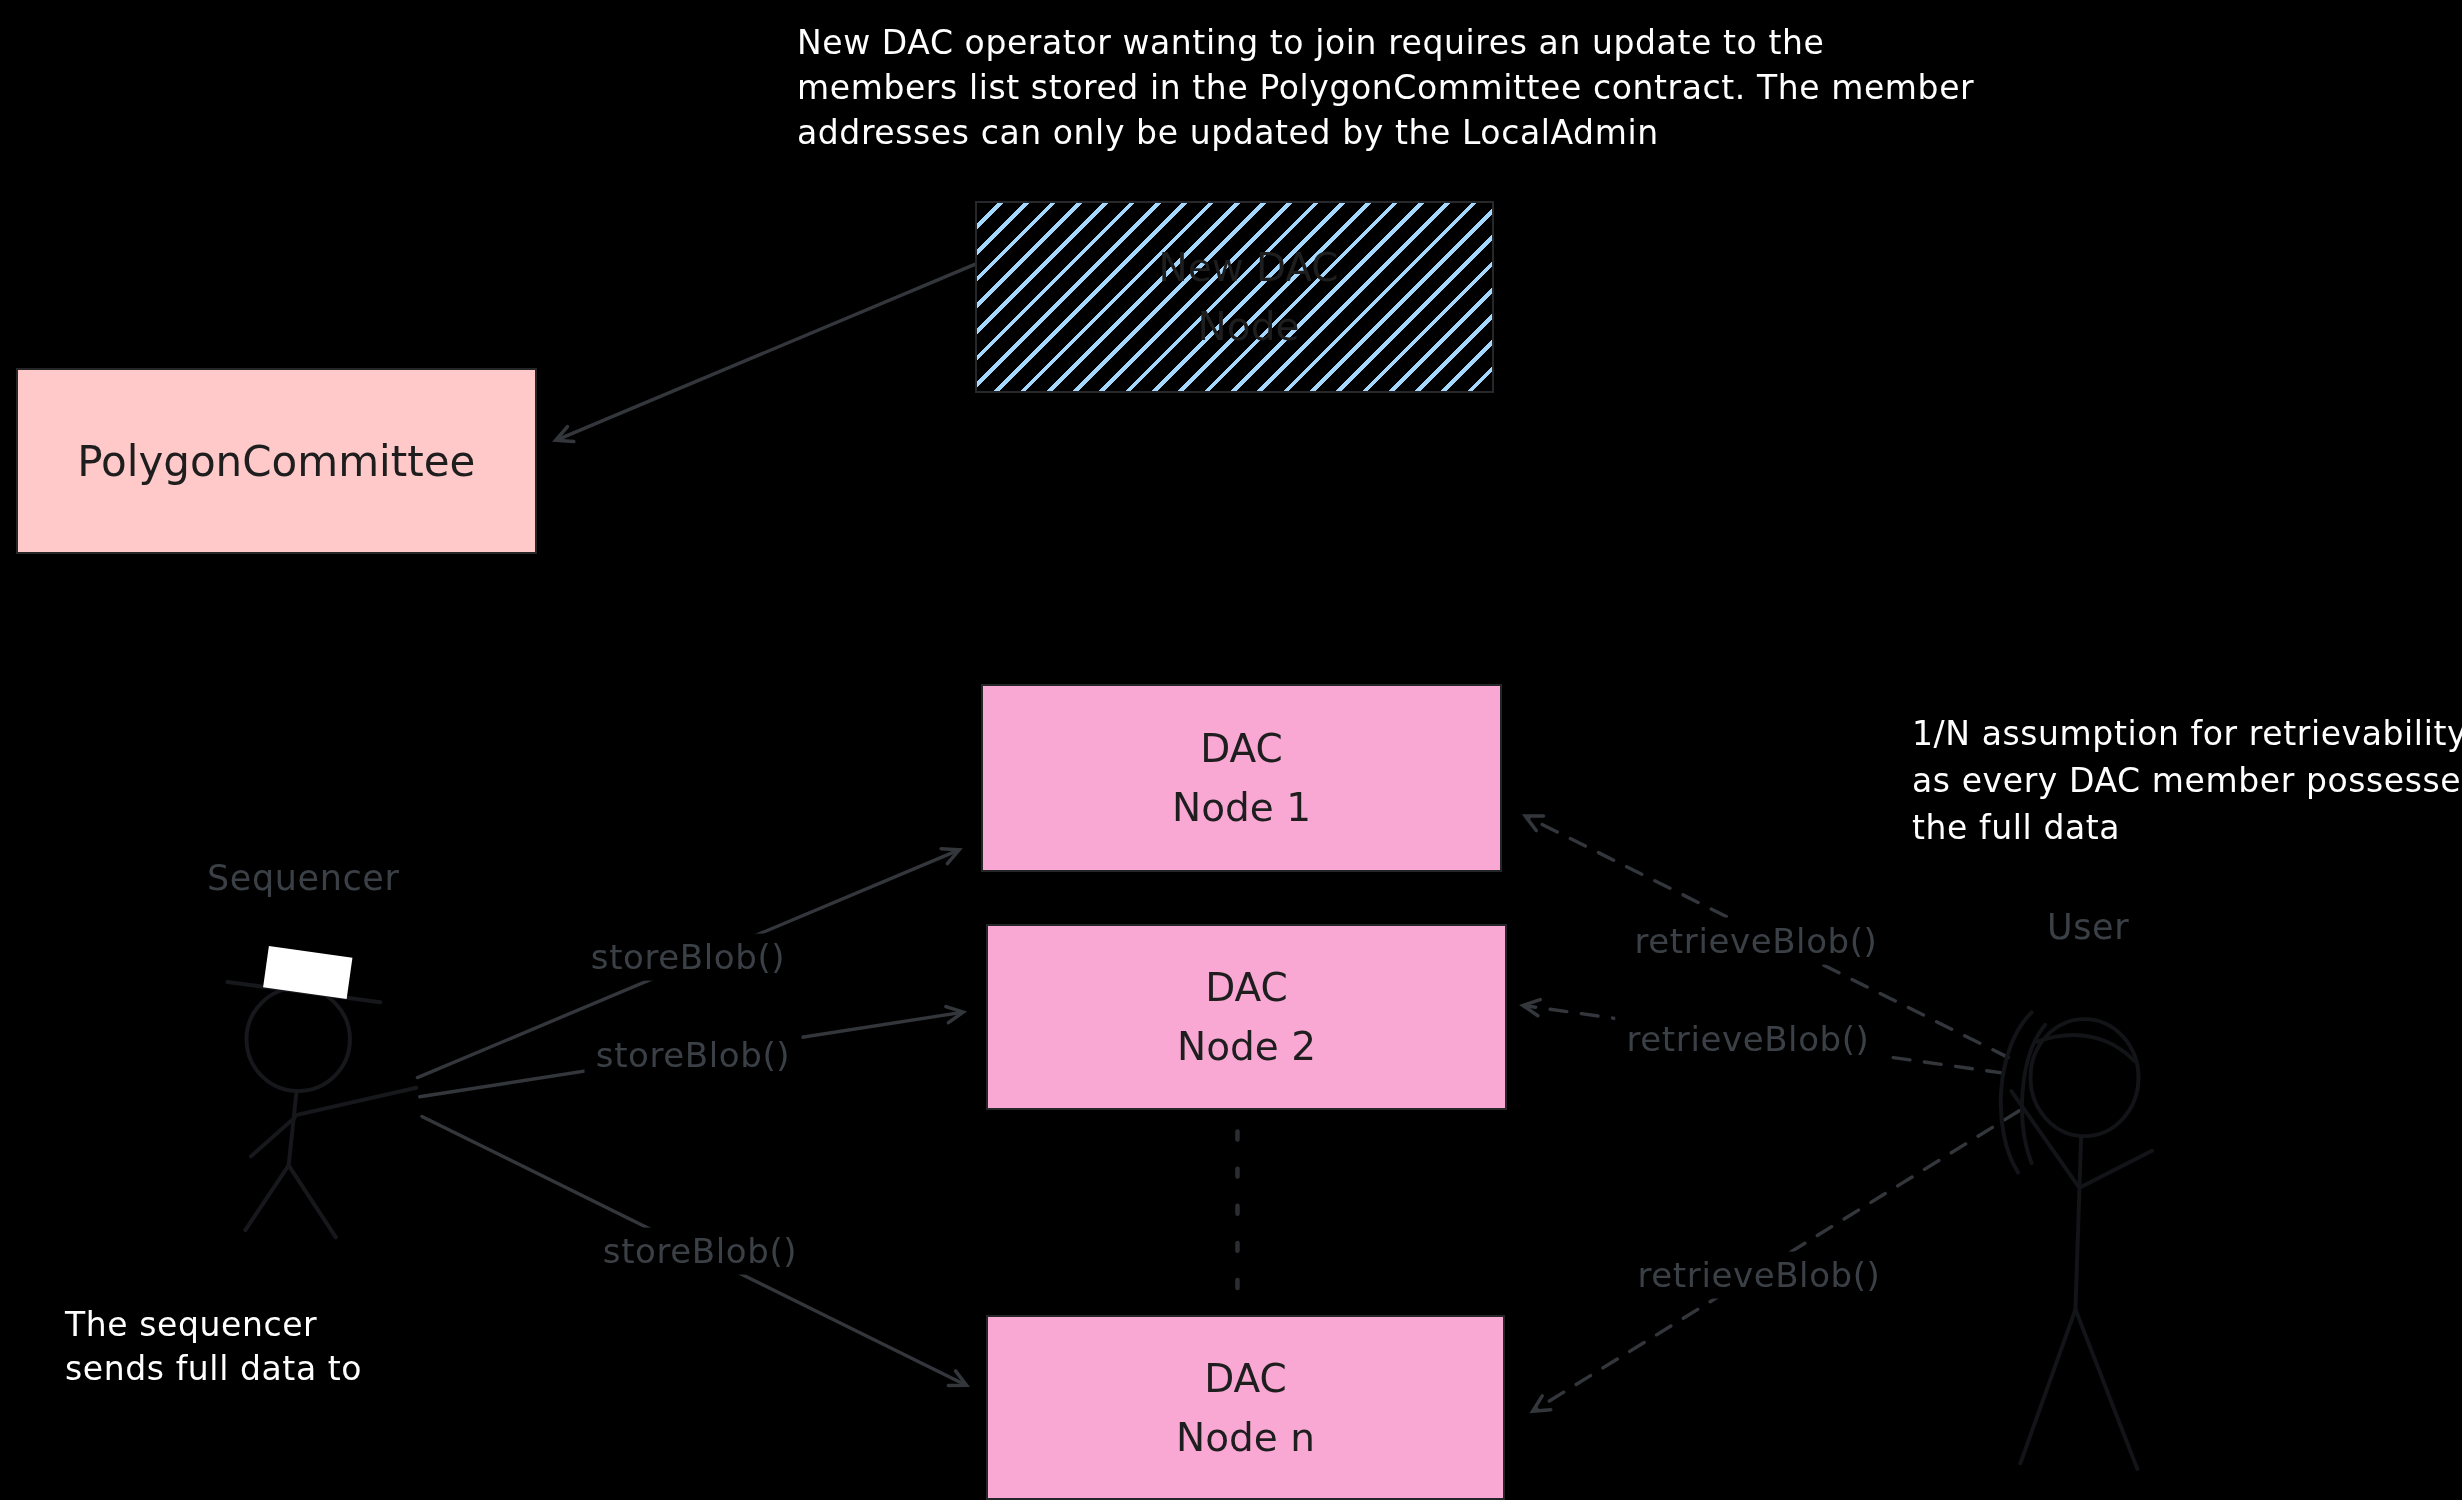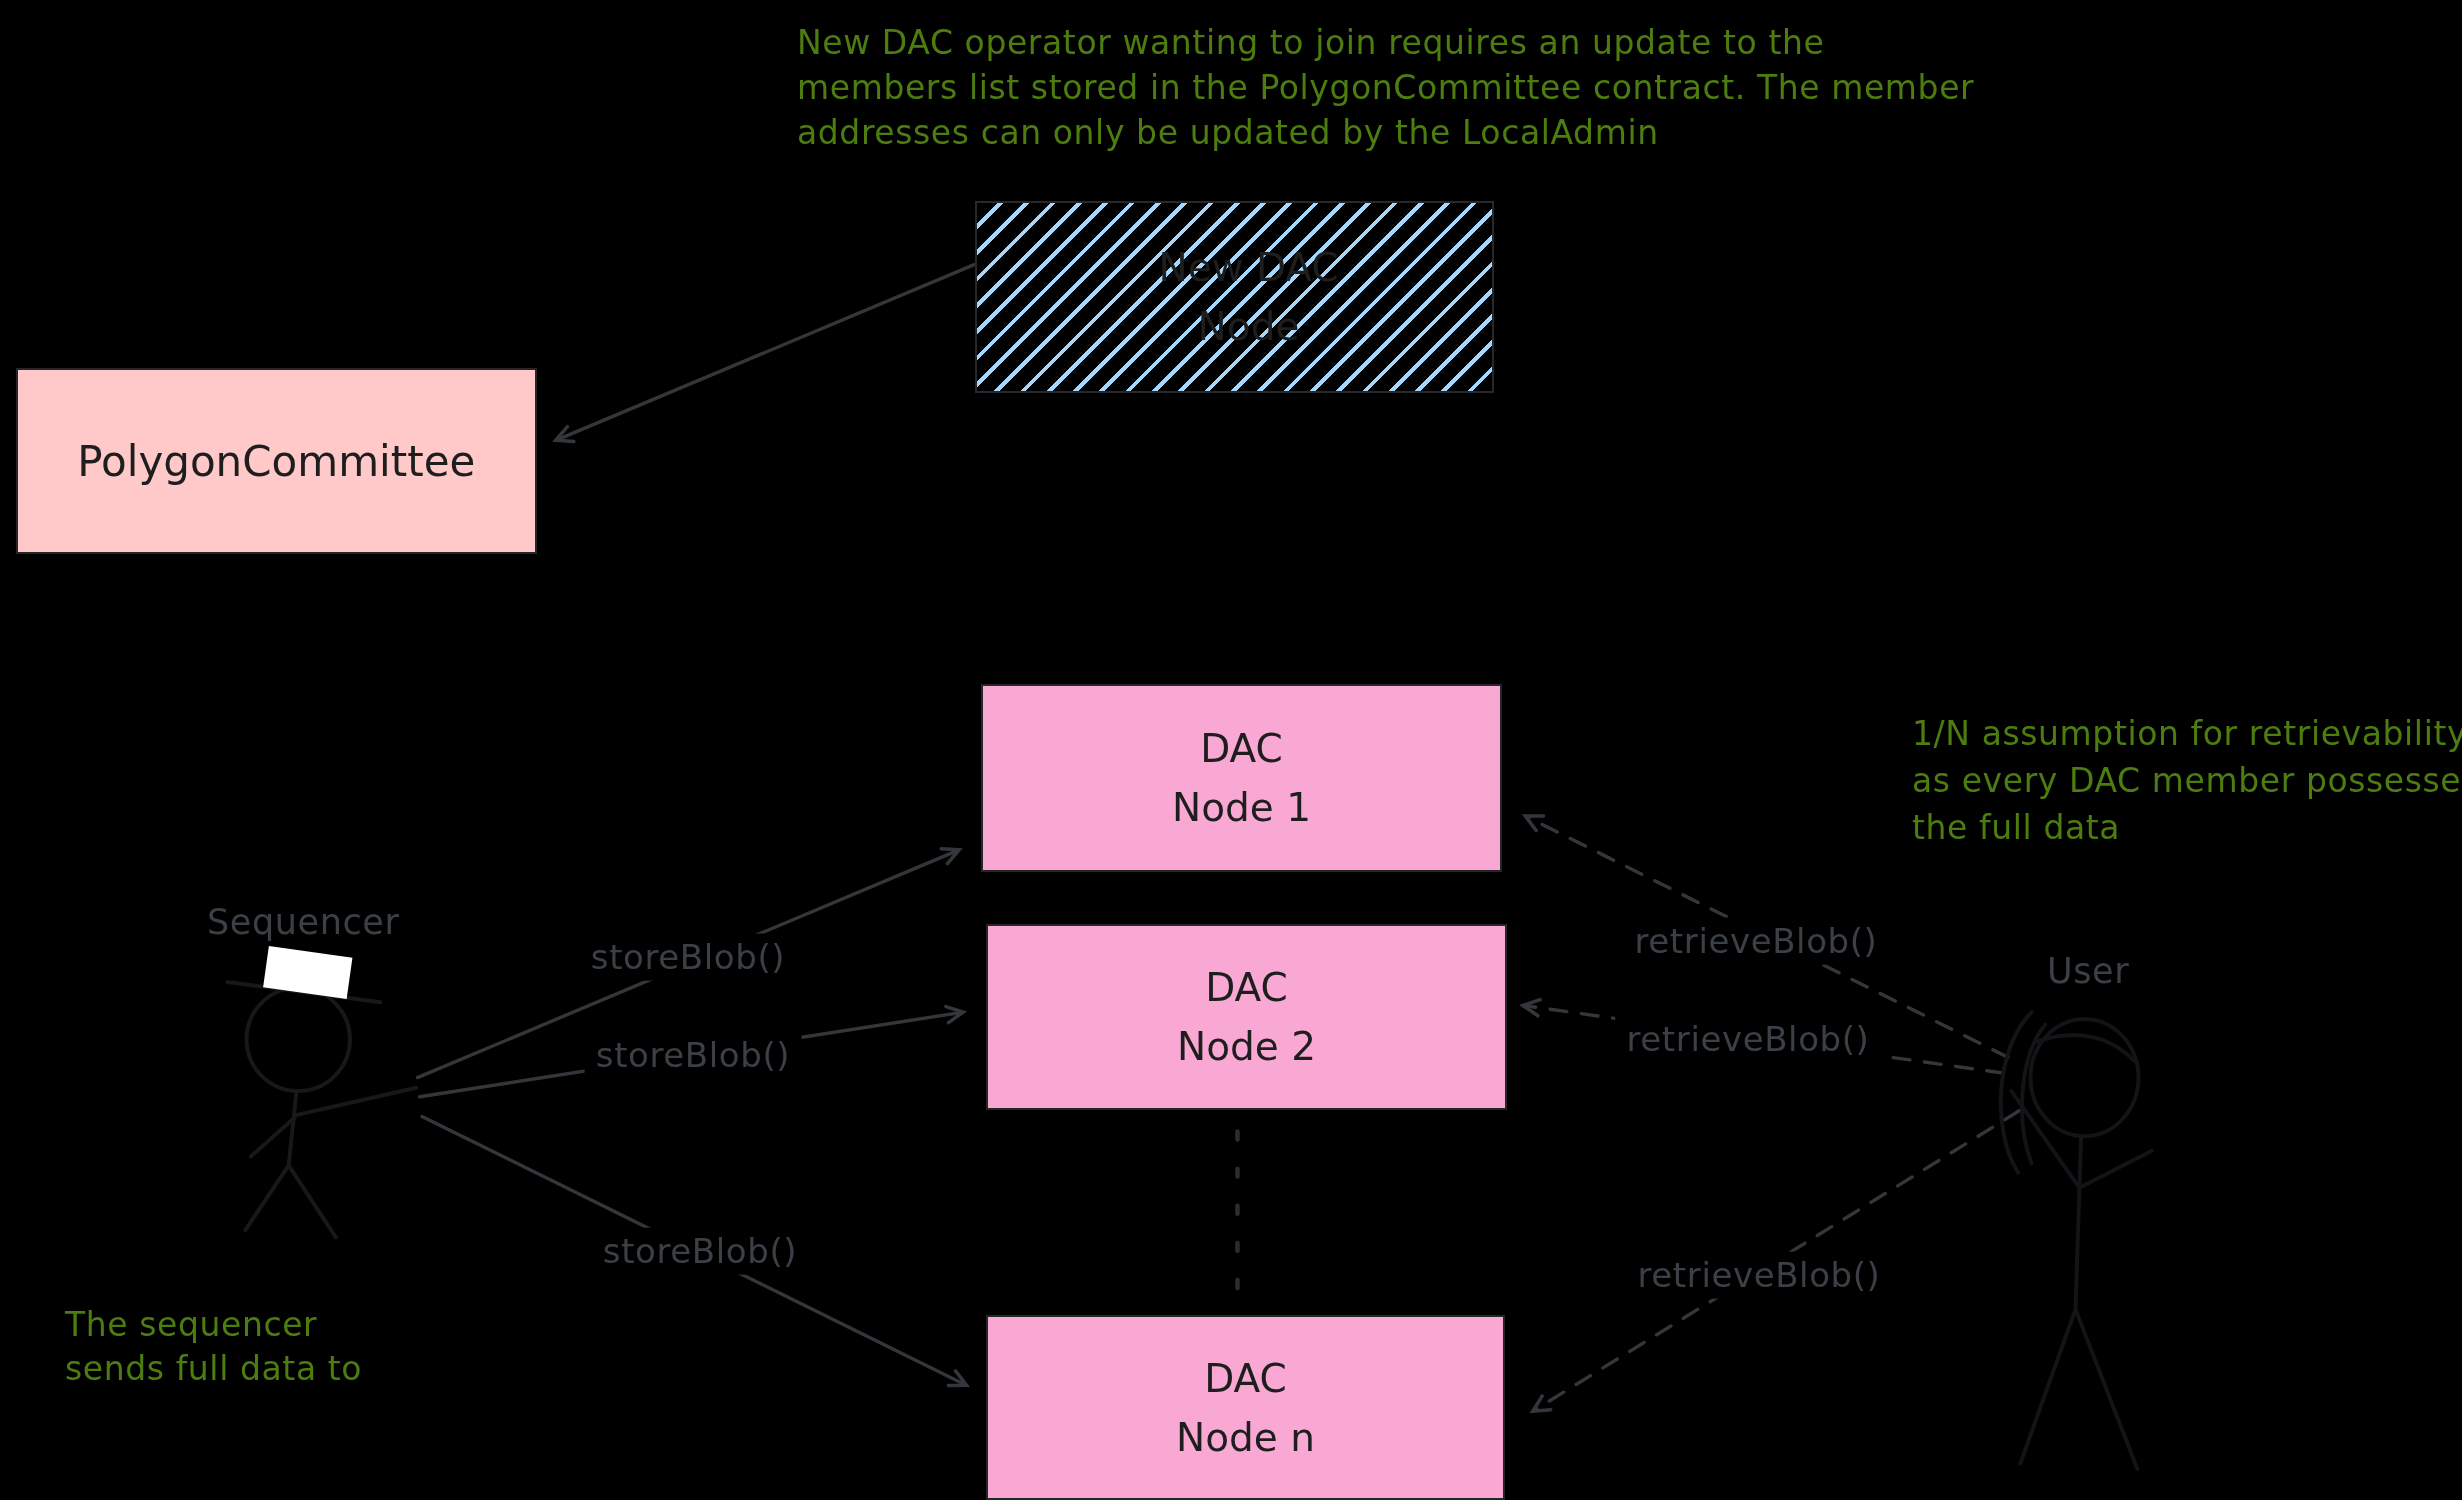--- a/index.html
+++ b/index.html
@@ -1,25 +1,25 @@
 <!DOCTYPE html>
 <html style="font-size:9px"><head>
 <meta charset="utf-8">
 <style>
   html,body{margin:0;padding:0;background:#000;}
   #canvas{
     position:relative;width:2462px;height:1500px;background:#000000;
     overflow:hidden;font-family:"DejaVu Sans","Liberation Sans",sans-serif;
   }
-  .note{position:absolute;color:#4d7c0f;font-size:33px;line-height:45px;letter-spacing:0.6px;white-space:nowrap;z-index:3;}
+  .note{position:absolute;color:#ffffff;font-size:33px;line-height:45px;letter-spacing:0.6px;white-space:nowrap;z-index:3;}
   .edge-label{
     position:absolute;transform:translate(-50%,-50%);color:#3b4046;font-size:34px;
     background:#000;padding:3.4px 11.3px;white-space:nowrap;z-index:3;letter-spacing:0.6px;
   }
-  .actor-label{position:absolute;color:#3b4046;font-size:35px;white-space:nowrap;z-index:3;letter-spacing:0.6px;margin-top:44px;}
+  .actor-label{position:absolute;color:#3b4046;font-size:35px;white-space:nowrap;z-index:3;letter-spacing:0.6px;}
   .box{
     position:absolute;box-sizing:border-box;border:2.8px solid #242628;z-index:2;
     display:flex;flex-direction:column;align-items:center;justify-content:center;
     color:#1e1e1e;font-size:39px;line-height:59px;text-align:center;
   }
   .box.blue{background:#f9a8d4;margin-left:8px;}
   .box.pink{background:#ffc9c9;}
   .box.hatched{
     background:repeating-linear-gradient(135deg,rgba(0,0,0,0) 0px,rgba(0,0,0,0) 14.6px,#a5d8ff 14.6px,#a5d8ff 18.6px);
     color:#1e1e1e;border-color:#26282b;padding-left:28px;

